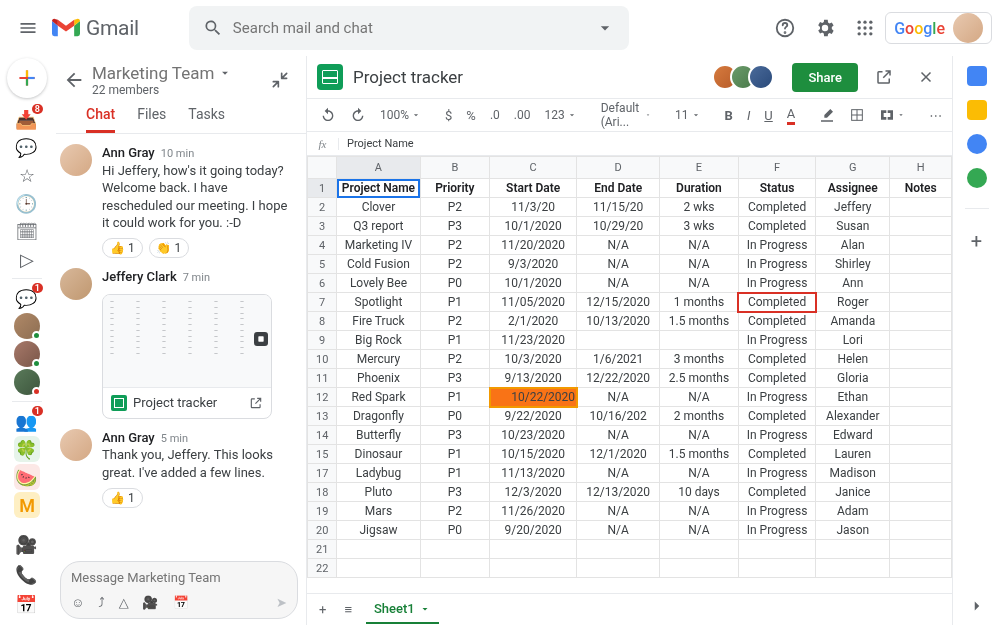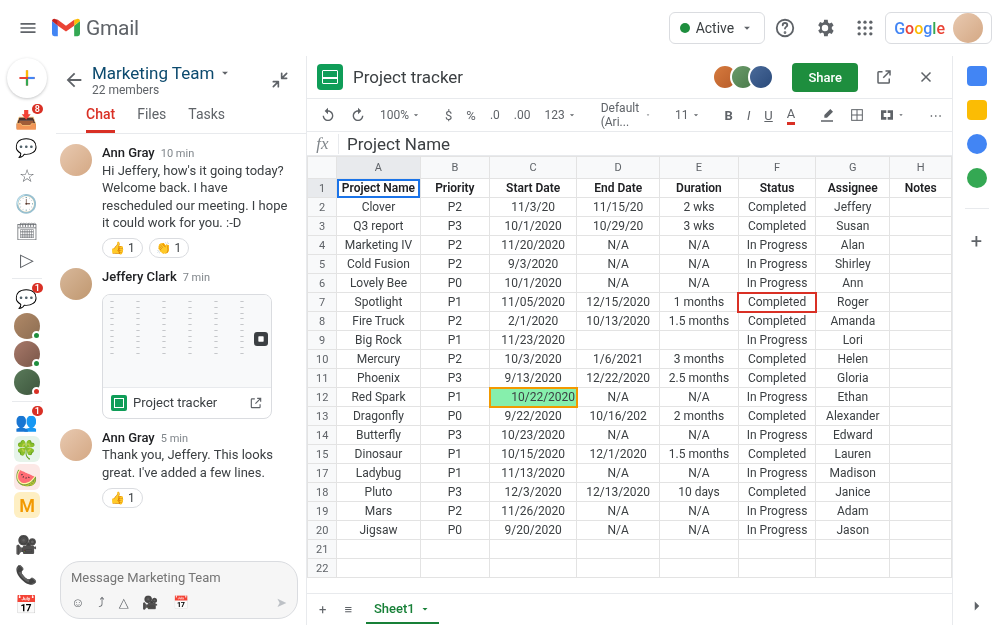--- a/index.html
+++ b/index.html
@@ -34,21 +34,21 @@
 .rail-avatar { width: 26px; height: 26px; border-radius: 50%; position: relative; }
 .rail-avatar .pres { position: absolute; bottom: -1px; right: -1px; width: 9px; height: 9px; border-radius: 50%; border: 2px solid #fff; }
 .rail-square { width: 26px; height: 26px; border-radius: 6px; display: flex; align-items: center; justify-content: center; }
 .rail-icons-bottom { margin-top: auto; margin-bottom: 8px; display: flex; flex-direction: column; gap: 4px; align-items: center; }
 
 
 .chat-panel { width: 252px; border-right: 0; display: flex; flex-direction: column; padding-left: 2px; }
 .chat-header { display: flex; align-items: center; padding: 6px 8px 0 0; }
 .back-arrow { width: 36px; height: 36px; display: flex; align-items: center; justify-content: center; color: #5f6368; cursor: pointer; }
 .chat-title-block { flex: 1; }
-.chat-title { font-size: 17px; color: #0c4a6e; display: flex; align-items: center; gap: 4px; }
+.chat-title { font-size: 17px; color: #737373; display: flex; align-items: center; gap: 4px; }
 .chat-sub { font-size: 12px; color: #5f6368; }
 .collapse-icon { width: 36px; height: 36px; display: flex; align-items: center; justify-content: center; color: #5f6368; cursor: pointer; }
 .chat-tabs { display: flex; gap: 22px; padding: 8px 8px 0 30px; border-bottom: 1px solid #e8eaed; font-size: 14px; }
 .chat-tab { padding-bottom: 8px; color: #5f6368; cursor: pointer; }
 .chat-tab.active { color: #d93025; border-bottom: 3px solid #d93025; font-weight: 500; }
 .chat-messages { flex: 1; overflow-y: auto; padding: 10px 12px 4px 4px; }
 .msg-row { display: flex; gap: 10px; margin-bottom: 10px; }
 .msg-avatar { width: 32px; height: 32px; border-radius: 50%; flex-shrink: 0; }
 .msg-body { flex: 1; font-size: 13px; line-height: 1.35; color: #3c4043; }
 .msg-author { font-weight: 500; color: #202124; display: inline-block; margin-right: 6px; }
@@ -79,37 +79,37 @@
 .collab-stack { display: flex; }
 .collab-stack .c { width: 26px; height: 26px; border-radius: 50%; border: 2px solid #fff; margin-left: -8px; }
 .share-btn { background: #1e8e3e; color: #fff; border: none; border-radius: 4px; padding: 7px 16px; font-size: 13px; font-weight: 500; cursor: pointer; margin-left: 8px; }
 .sheet-hdr-icon { width: 32px; height: 32px; display: flex; align-items: center; justify-content: center; color: #5f6368; cursor: pointer; border-radius: 50%; }
 
 .toolbar { height: 34px; border-top: 1px solid #e8eaed; border-bottom: 1px solid #e8eaed; display: flex; align-items: center; padding: 0 8px; gap: 4px; color: #5f6368; font-size: 13px; }
 .tb-item { padding: 3px 5px; display: flex; align-items: center; gap: 2px; cursor: pointer; border-radius: 3px; }
 .tb-sep { width: 1px; height: 18px; background: #e8eaed; margin: 0 3px; }
 .tb-text { font-size: 12px; }
 
-.formula-bar { height: 24px; display: flex; align-items: center; border-bottom: 1px solid #e8eaed; font-size: 17px; }
+.formula-bar { height: 24px; display: flex; align-items: center; border-bottom: 1px solid #e8eaed; font-size: 11px; }
 .fx-label { width: 32px; text-align: center; color: #80868b; font-style: italic; border-right: 1px solid #e8eaed; font-family: serif; }
 .fx-value { padding-left: 8px; color: #3c4043; }
 
 .grid-wrap { flex: 1; overflow: auto; position: relative; }
 .grid { border-collapse: collapse; font-size: 12px; table-layout: fixed; }
 .grid th, .grid td { border: 1px solid #e3e3e3; text-align: center; color: #3c4043; height: 19px; overflow: hidden; white-space: nowrap; }
 .grid .rowhdr { width: 34px; background: #f8f9fa; color: #5f6368; font-weight: normal; font-size: 11px; }
 .grid .colhdr { background: #f8f9fa; color: #5f6368; font-weight: normal; height: 22px; font-size: 11px; }
 .grid .colhdr.sel { background: #e8eaed; }
 .grid .rowhdr.sel { background: #e8eaed; }
 .grid thead .corner { width: 34px; background: #f8f9fa; }
 .col-A{width:86px}.col-B{width:78px}.col-C{width:88px}.col-D{width:88px}.col-E{width:84px}.col-F{width:82px}.col-G{width:80px}.col-H{width:70px}
 .grid td.headerrow { font-weight: 600; color: #202124; }
 .cell-selected { outline: 2px solid #1a73e8; outline-offset: -2px; background: #fff; }
 .red-box { outline: 2px solid #d93025; outline-offset: -1px; position: relative; }
-.orange-box { outline: 2px solid #f29900; outline-offset: -1px; position: relative; background: #86efac; padding-left: 20px; }
+.orange-box { outline: 2px solid #f29900; outline-offset: -1px; position: relative; background: #f97316; padding-left: 20px; }
 
 .sheet-tabs { height: 32px; border-top: 1px solid #e8eaed; display: flex; align-items: center; padding: 0 8px; gap: 10px; }
 .sheet-tab-btn { color: #5f6368; cursor: pointer; padding: 4px; }
 .sheet-tab-active { color: #188038; font-weight: 500; padding: 6px 8px; border-bottom: 2px solid #188038; font-size: 13px; display: flex; align-items: center; gap: 4px; }
 
 
 .right-rail { width: 48px; border-left: 1px solid #e8eaed; display: flex; flex-direction: column; align-items: center; padding-top: 10px; gap: 14px; }
 .rr-icon { width: 20px; height: 20px; border-radius: 4px; }
 .rr-chevron { margin-top: auto; margin-bottom: 10px; color: #5f6368; cursor: pointer; }
 
@@ -127,28 +127,34 @@
   <div class="gmail-logo">
     <svg viewBox="0 0 48 36">
       <path fill="#4285f4" d="M4 32h6V14L0 6v22a4 4 0 004 4z"></path>
         <path fill="#34a853" d="M38 32h6a4 4 0 004-4V6l-10 8z"></path>
         <path fill="#fbbc04" d="M38 4v10l10-8V6a4 4 0 00-6.4-3.2z"></path>
         <path fill="#ea4335" d="M10 14V4l14 10L38 4v10L24 24z"></path>
         <path fill="#c5221f" d="M0 6v0l10 8V4L6.4 2.8A4 4 0 000 6z"></path>
     </svg>
     <span class="gmail-text">Gmail</span>
   </div>
+  <div class="search-box">
+    <span class="search-icon">
+        <svg width="20" height="20" viewBox="0 0 24 24" fill="#5f6368">
+          <path d="M15.5 14h-.8l-.3-.3a6.5 6.5 0 10-.7.7l.3.3v.8l5 5 1.5-1.5-5-5zm-6 0a4.5 4.5 0 110-9 4.5 4.5 0 010 9z"></path>
+        </svg>
+      </span>
+    <input placeholder="Search mail and chat" style="">
+    <span class="search-dd">
+        <svg width="20" height="20" viewBox="0 0 24 24" fill="#5f6368">
+          <path d="M7 10l5 5 5-5z"></path>
+        </svg>
+      </span>
+  </div>
   <div class="topbar-spacer"></div>
-  <div class="active-pill">
-    <span class="active-dot"></span>
-    <span>Active</span>
-    <svg width="14" height="14" viewBox="0 0 24 24" fill="#5f6368">
-        <path d="M7 10l5 5 5-5z"></path>
-      </svg>
-  </div>
   <div class="top-icon">
       <svg width="22" height="22" viewBox="0 0 24 24" fill="none" stroke="#5f6368" stroke-width="2">
         <circle cx="12" cy="12" r="9"></circle>
         <path d="M9.5 9a2.5 2.5 0 015 0c0 1.5-2.5 2-2.5 3.5" stroke-linecap="round"></path>
         <circle cx="12" cy="17" r="0.5" fill="#5f6368"></circle>
       </svg>
     </div>
   <div class="top-icon">
       <svg width="22" height="22" viewBox="0 0 24 24" fill="#5f6368">
         <path d="M19.4 13a7.5 7.5 0 000-2l2-1.6-2-3.4-2.4 1a7.5 7.5 0 00-1.7-1L15 3h-4l-.3 2.5a7.5 7.5 0 00-1.7 1l-2.4-1-2 3.4L6.6 11a7.5 7.5 0 000 2l-2 1.6 2 3.4 2.4-1a7.5 7.5 0 001.7 1L11 21h4l.3-2.5a7.5 7.5 0 001.7-1l2.4 1 2-3.4zM12 15.5A3.5 3.5 0 1115.5 12 3.5 3.5 0 0112 15.5z"></path>

